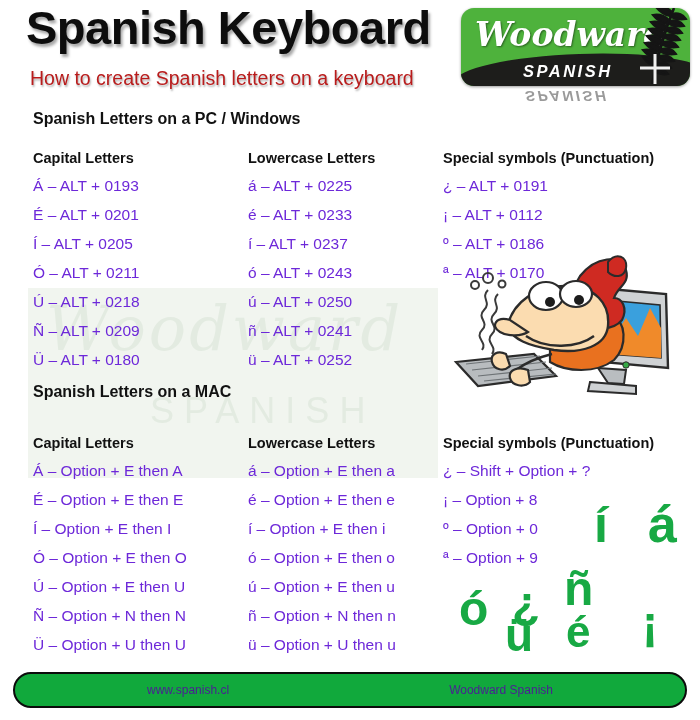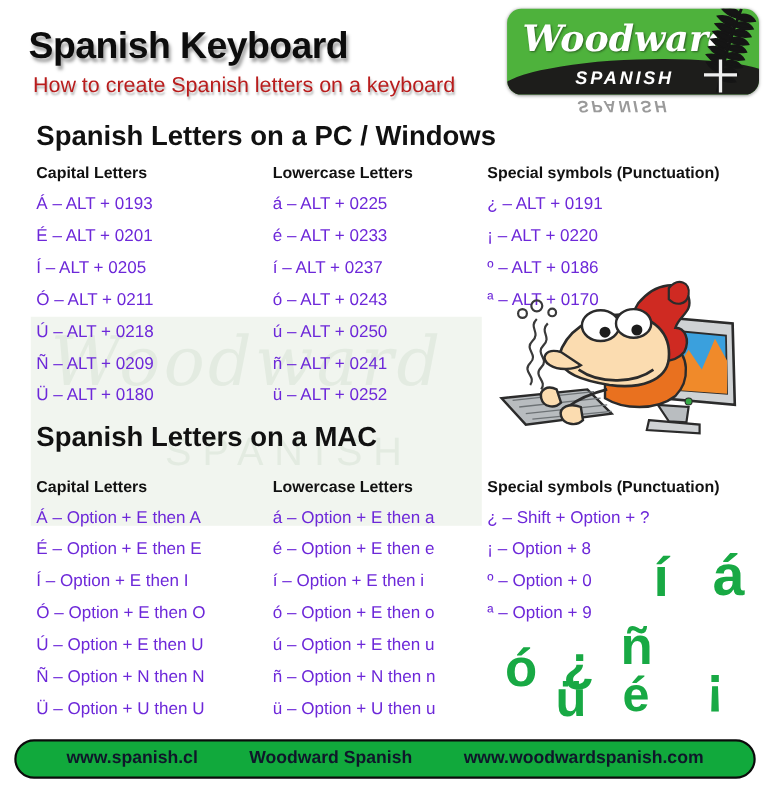--- a/index.html
+++ b/index.html
@@ -55,22 +55,22 @@
     top: 390px;
     font-family: "Liberation Sans", sans-serif;
     font-size: 36px;
     letter-spacing: 10px;
   }
 
   
   .title {
     position: absolute;
     left: 26px;
-    top: 23px;
-    font-size: 34px;
+    top: 0;
+    font-size: 47px;
     font-weight: bold;
     letter-spacing: -0.5px;
     color: #0d0d0d;
     text-shadow: 2px 3px 3px rgba(0,0,0,.35);
     z-index: 3;
     white-space: nowrap;
   }
   .subtitle {
     position: absolute;
     left: 30px;
@@ -164,21 +164,21 @@
     letter-spacing: 2.5px;
     color: #9a9a9a;
     transform: scaleY(-1);
     z-index: 3;
     font-style: italic;
   }
 
   
   .section-title {
     position: absolute;
-    font-size: 25px;
+    font-size: 16px;
     font-weight: bold;
     color: #111111;
     z-index: 3;
     white-space: nowrap;
   }
   #sec-pc-title { left: 33px; top: 110px; }
   #sec-mac-title { left: 33px; top: 383px; }
 
   
   .table {
@@ -248,23 +248,23 @@
   .footer-inner {
     position: absolute;
     inset: 0;
     display: flex;
     align-items: center;
     justify-content: space-around;
     padding: 0 22px;
     box-sizing: border-box;
   }
   .footer-item {
-    color: #0f172a;
-    font-size: 16px;
-    font-weight: bold;
+    color: #4c1d95;
+    font-size: 12px;
+    font-weight: normal;
     white-space: nowrap;
   }
 </style>
 </head>
 <body>
 
 <div id="page">
 
   <div class="watermark"></div>
   <div class="wm-text wm-word">Woodward</div>
@@ -333,21 +333,21 @@
       <div class="row">í –  ALT + 0237</div>
       <div class="row">ó – ALT + 0243</div>
       <div class="row">ú – ALT + 0250</div>
       <div class="row">ñ – ALT + 0241</div>
       <div class="row">ü – ALT + 0252</div>
     </div>
 
     <div class="col col-2">
       <div class="col-head">Special symbols (Punctuation)</div>
       <div class="row">¿ – ALT + 0191</div>
-      <div class="row">¡ – ALT + 0220</div>
+      <div class="row">¡ – ALT + 0112</div>
       <div class="row">º – ALT + 0186</div>
       <div class="row">ª – ALT + 0170</div>
     </div>
   </div>
 
   <svg class="cartoon" viewBox="0 0 265 150">
 
     <g stroke="#3a3a3a" stroke-width="2" fill="none">
       <path d="M58 40 C50 48 62 52 54 60 C46 68 60 72 52 80 C44 88 58 92 52 100"></path>
       <path d="M68 44 C60 52 72 56 64 64 C56 72 70 76 62 84 C54 92 68 96 62 104"></path>
@@ -438,17 +438,16 @@
       <div class="deco" style="left: 512px; top: 580px; font-size: 46px; color: rgb(24, 169, 68);">¿</div>
       <div class="deco" style="left: 566px; top: 610px; font-size: 44px; color: rgb(24, 169, 68);">é</div>
       <div class="deco" style="left: 505px; top: 612px; font-size: 46px; color: rgb(24, 169, 68);">ü</div>
       <div class="deco" style="left: 642px; top: 600px; font-size: 48px; color: rgb(24, 169, 68);">¡</div>
     </div>
 
   <div class="footer" style="background: rgb(17, 169, 60);">
     <div class="footer-inner">
       <div class="footer-item">www.spanish.cl</div>
       <div class="footer-item">Woodward Spanish</div>
-      <div class="footer-item">www.woodwardspanish.com</div>
     </div>
   </div>
 
 </div>
 
 </body></html>

